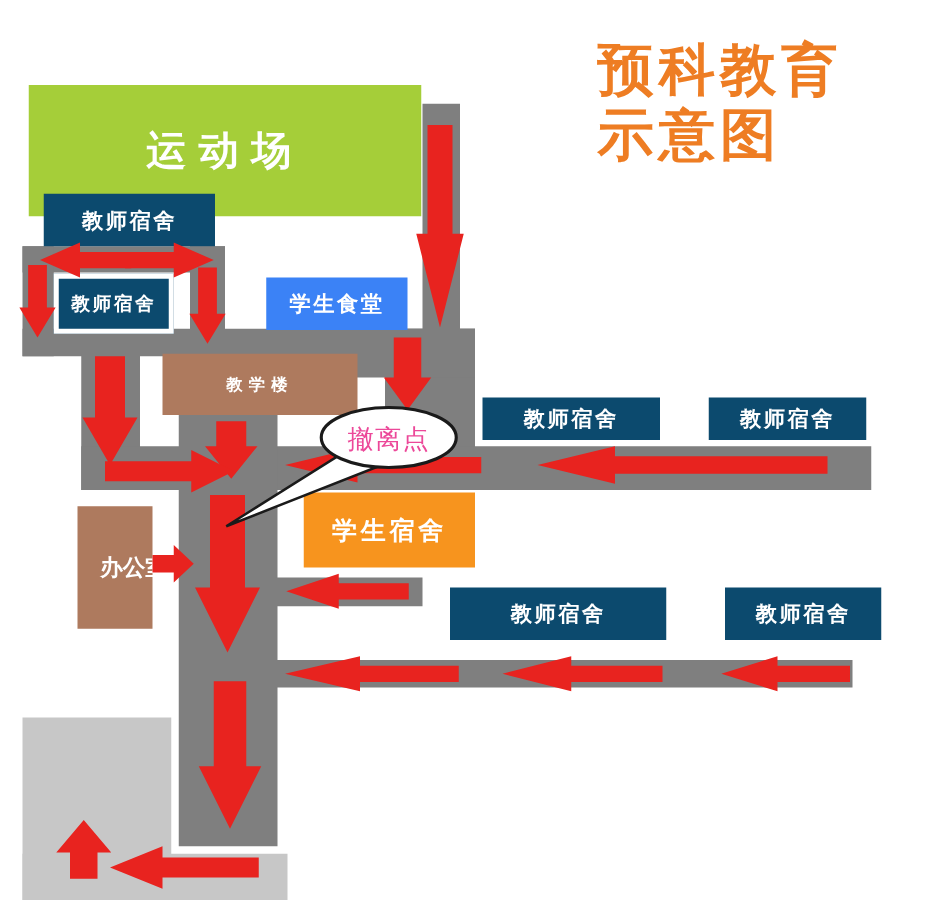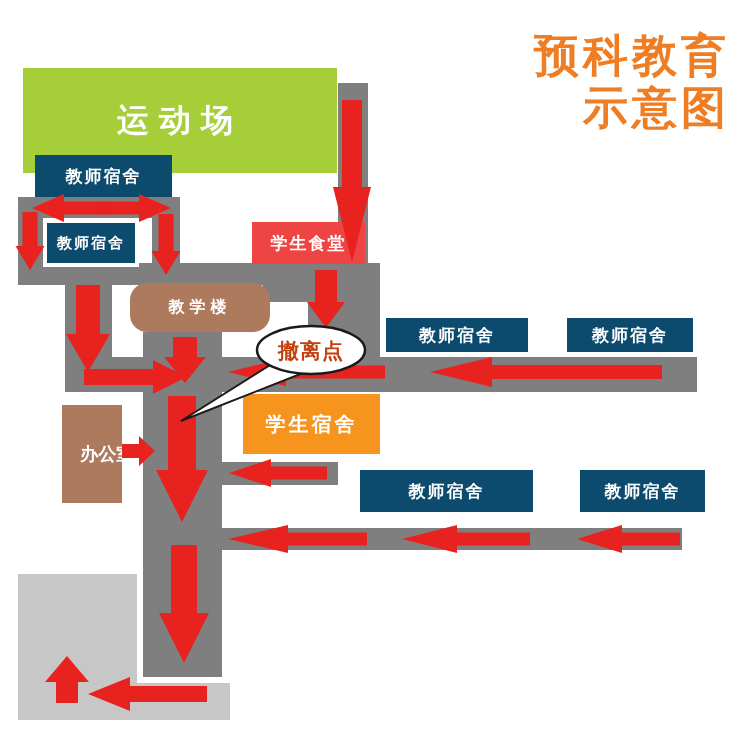--- a/index.html
+++ b/index.html
@@ -9,37 +9,37 @@
   }
   .road{position:absolute;background:#7f7f7f;z-index:1;}
   .light{position:absolute;background:#c7c7c7;z-index:1;}
   .bldg{
     position:absolute;display:flex;align-items:center;justify-content:center;
     color:#ffffff;font-weight:bold;box-sizing:border-box;z-index:10;
     letter-spacing:2px;white-space:nowrap;
   }
   .blue{background:#0c4a6e;}
   .brown{background:#ae7a5e;}
-  .green{background:#ef4444;margin-left:39px;}
+  .green{background:#3b82f6;}
   .field{background:#a5ce39;margin-top:36px;}
   .orange{background:#f7941e;}
   #svg-layer{position:absolute;left:0;top:0;z-index:30;pointer-events:none;}
   .bubble-shape{fill:#ffffff;stroke:#1a1a1a;stroke-width:2.5px;}
   #bubble-label{
     position:absolute;left:259px;top:337px;width:104px;text-align:center;
-    font-size:21px;font-weight:700;color:#c2410c;z-index:40;letter-spacing:1px;
+    font-size:21px;font-weight:400;color:#ec4899;z-index:40;letter-spacing:1px;
   }
   #gate-label{
     position:absolute;left:232px;top:642px;font-size:27px;font-weight:bold;
     color:#29a9e0;z-index:40;letter-spacing:5px;
   }
   #map-title{
     position:absolute;left:478px;top:30px;width:252px;z-index:40;
     color:#ee7d23;font-size:45px;line-height:52px;font-weight:bold;
-    text-align:right;letter-spacing:4px;
+    text-align:left;letter-spacing:4px;
   }
   .office-label{width:1.3em;line-height:29px;word-break:break-all;text-align:center;letter-spacing:0;}
 </style>
 </head>
 <body>
 
 <div id="canvas">
 
   <div class="road" style="left:338px;top:83px;width:30px;height:185px;"></div>
   <div class="road" style="left:308px;top:263px;width:72px;height:129px;"></div>
@@ -54,21 +54,21 @@
   <div class="road" style="left:220px;top:462px;width:118px;height:23px;"></div>
   <div class="road" style="left:220px;top:528px;width:462px;height:22px;"></div>
 
   <div class="light" style="left:18px;top:574px;width:119px;height:146px;"></div>
   <div class="light" style="left:18px;top:683px;width:212px;height:37px;"></div>
 
   <div class="bldg field" style="left:23px;top:32px;width:314px;height:105px;font-size:32px;letter-spacing:10px;">运动场</div>
   <div class="bldg blue" style="left:35px;top:155px;width:137px;height:42px;font-size:17px;">教师宿舍</div>
   <div class="bldg blue" style="left:43px;top:219px;width:96px;height:48px;font-size:15px;border:4px solid #ffffff;">教师宿舍</div>
   <div class="bldg green" style="left:213px;top:222px;width:113px;height:42px;font-size:17px;">学生食堂</div>
-  <div class="bldg brown" style="left:130px;top:283px;width:140px;height:49px;font-size:16px;letter-spacing:5px;border-radius:17px;">教学楼</div>
+  <div class="bldg brown" style="left:130px;top:283px;width:156px;height:49px;font-size:13px;letter-spacing:5px;">教学楼</div>
   <div class="bldg blue" style="left:386px;top:318px;width:142px;height:34px;font-size:17px;">教师宿舍</div>
   <div class="bldg blue" style="left:567px;top:318px;width:126px;height:34px;font-size:17px;">教师宿舍</div>
   <div class="bldg orange" style="left:243px;top:394px;width:137px;height:60px;font-size:20px;letter-spacing:3px;">学生宿舍</div>
   <div class="bldg brown" style="left:62px;top:405px;width:60px;height:98px;font-size:18px;">
     <div class="office-label">办公室</div>
   </div>
   <div class="bldg blue" style="left:360px;top:470px;width:173px;height:42px;font-size:17px;">教师宿舍</div>
   <div class="bldg blue" style="left:580px;top:470px;width:125px;height:42px;font-size:17px;">教师宿舍</div>
 
   <svg id="svg-layer" width="749" height="736" viewBox="0 0 749 736">

